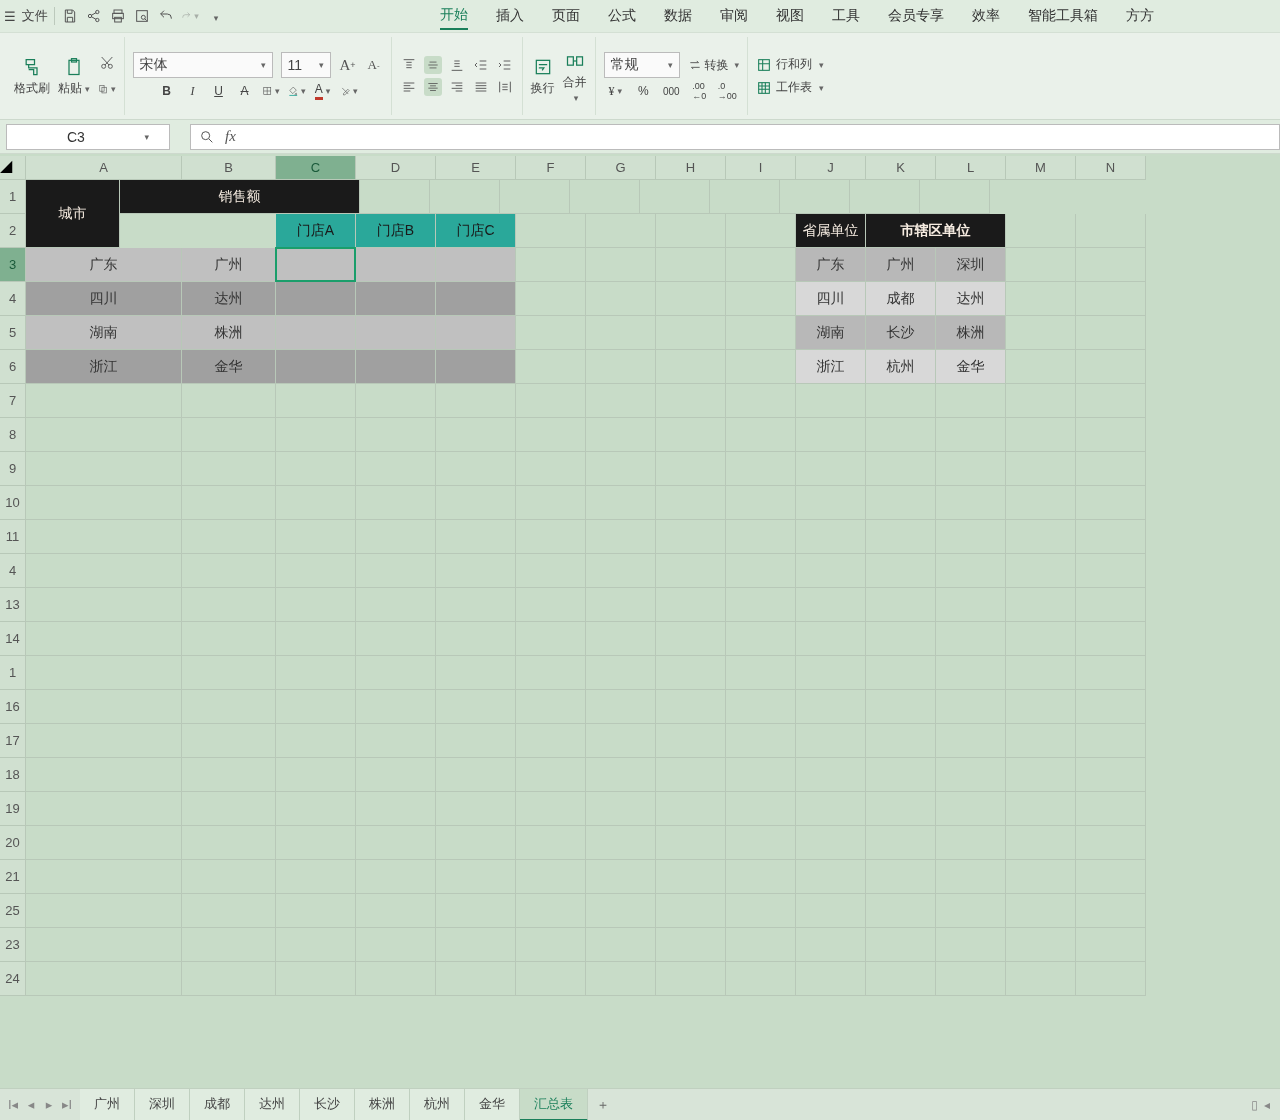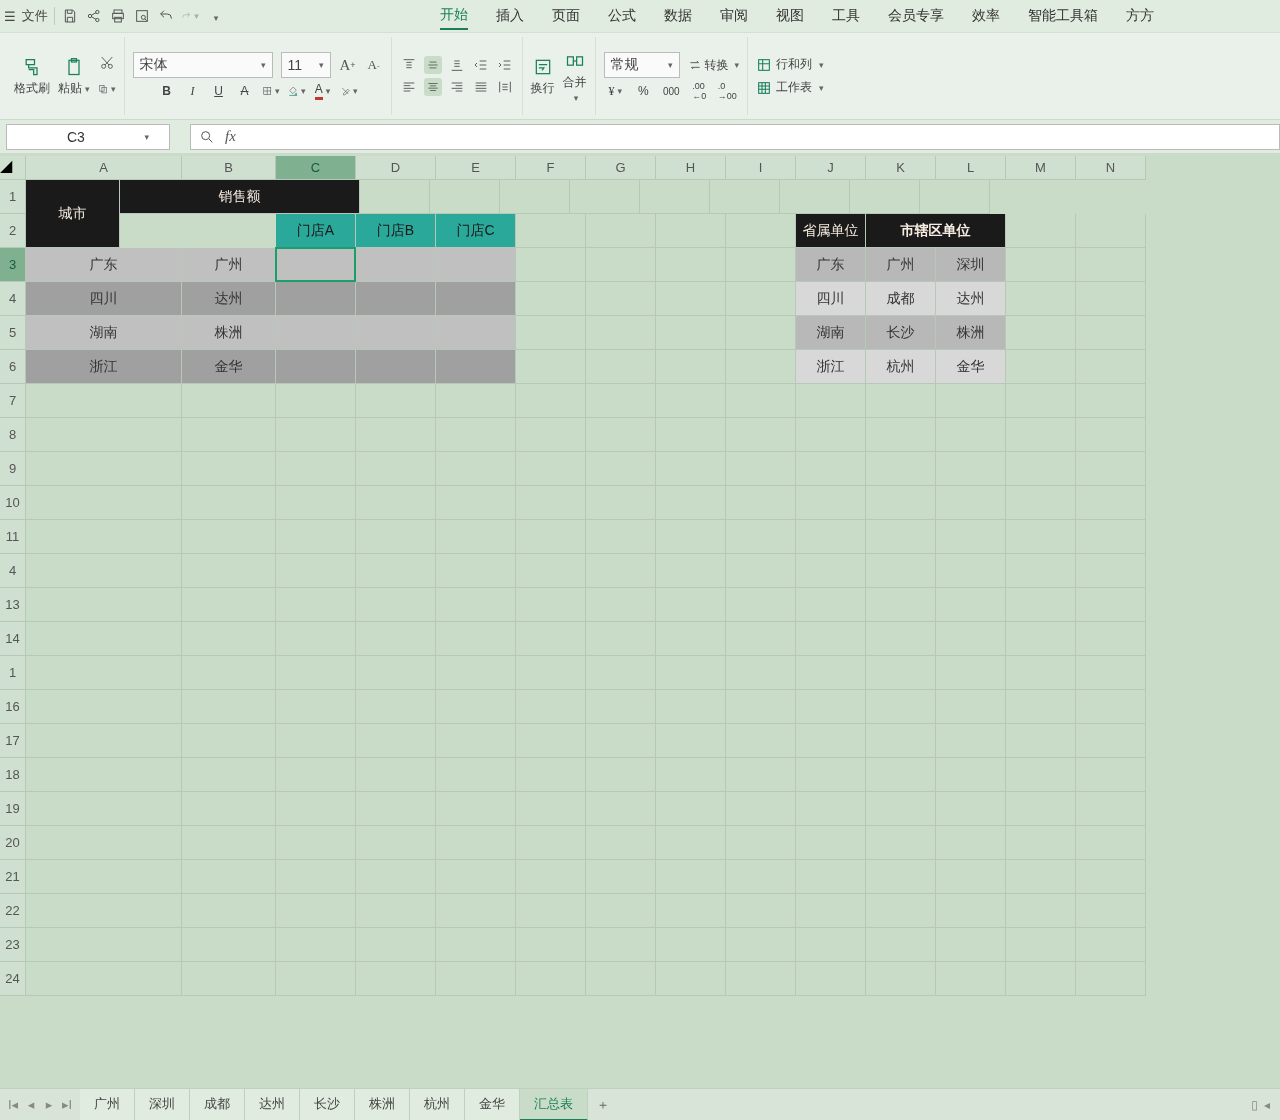--- a/index.html
+++ b/index.html
@@ -383,21 +383,21 @@
       <div class="rh">4</div>
       <div class="rh">13</div>
       <div class="rh">14</div>
       <div class="rh">1</div>
       <div class="rh">16</div>
       <div class="rh">17</div>
       <div class="rh">18</div>
       <div class="rh">19</div>
       <div class="rh">20</div>
       <div class="rh">21</div>
-      <div class="rh">22</div>
+      <div class="rh">25</div>
       <div class="rh">23</div>
       <div class="rh">24</div>
     </div>
   <div class="cells" id="cells">
       <div class="crow" style="position: relative;">
         <div class="cell hdr-black" style="width: 94px; height: 68px; z-index: 2;">城市</div>
         <div class="cell hdr-black" style="width: 240px;">销售额</div>
         <div class="cell " style="width: 70px;"></div>
         <div class="cell " style="width: 70px;"></div>
         <div class="cell " style="width: 70px;"></div>

